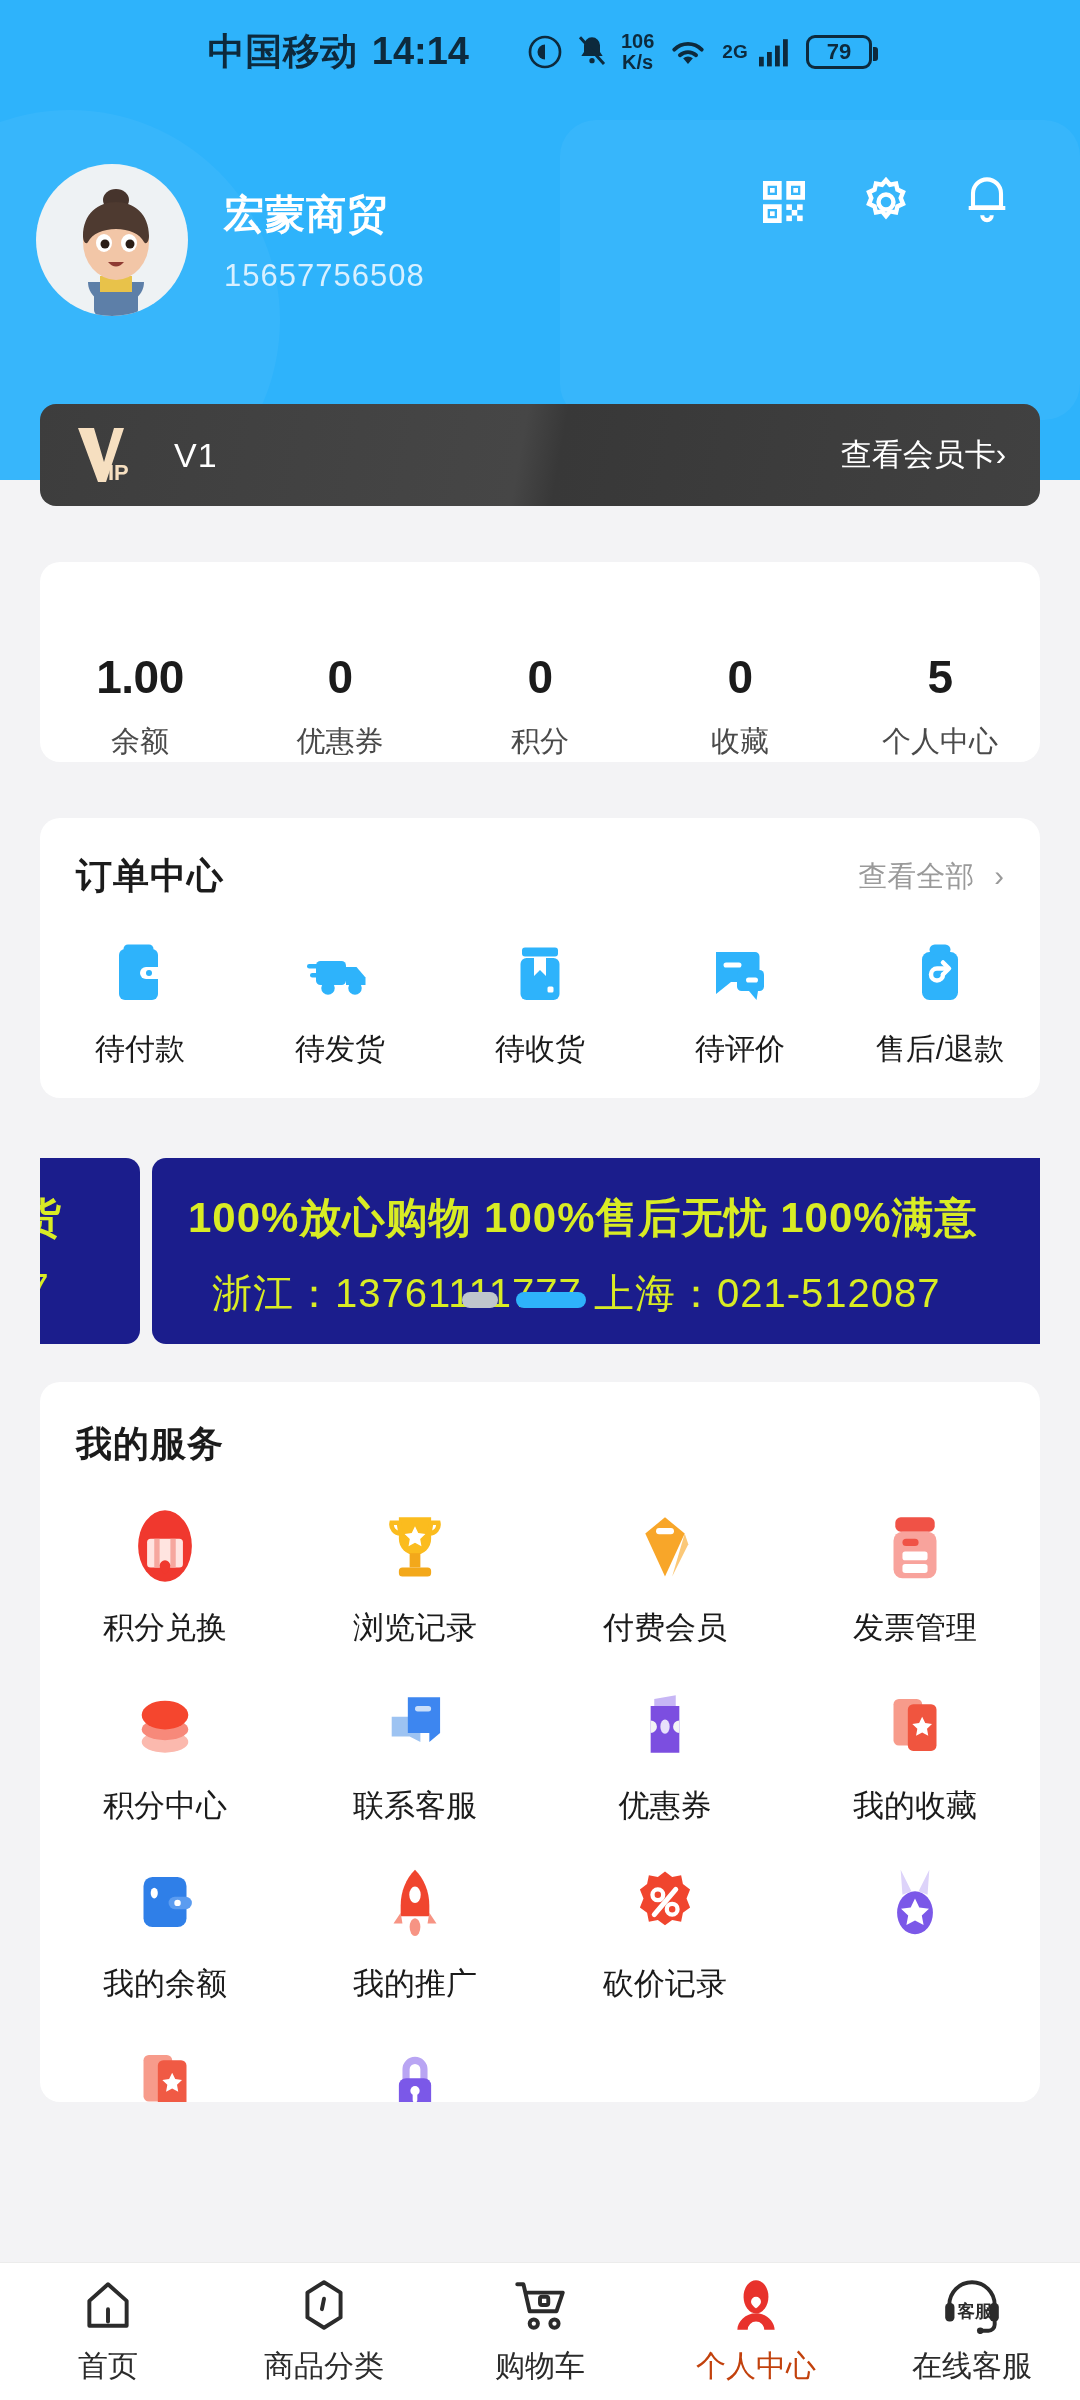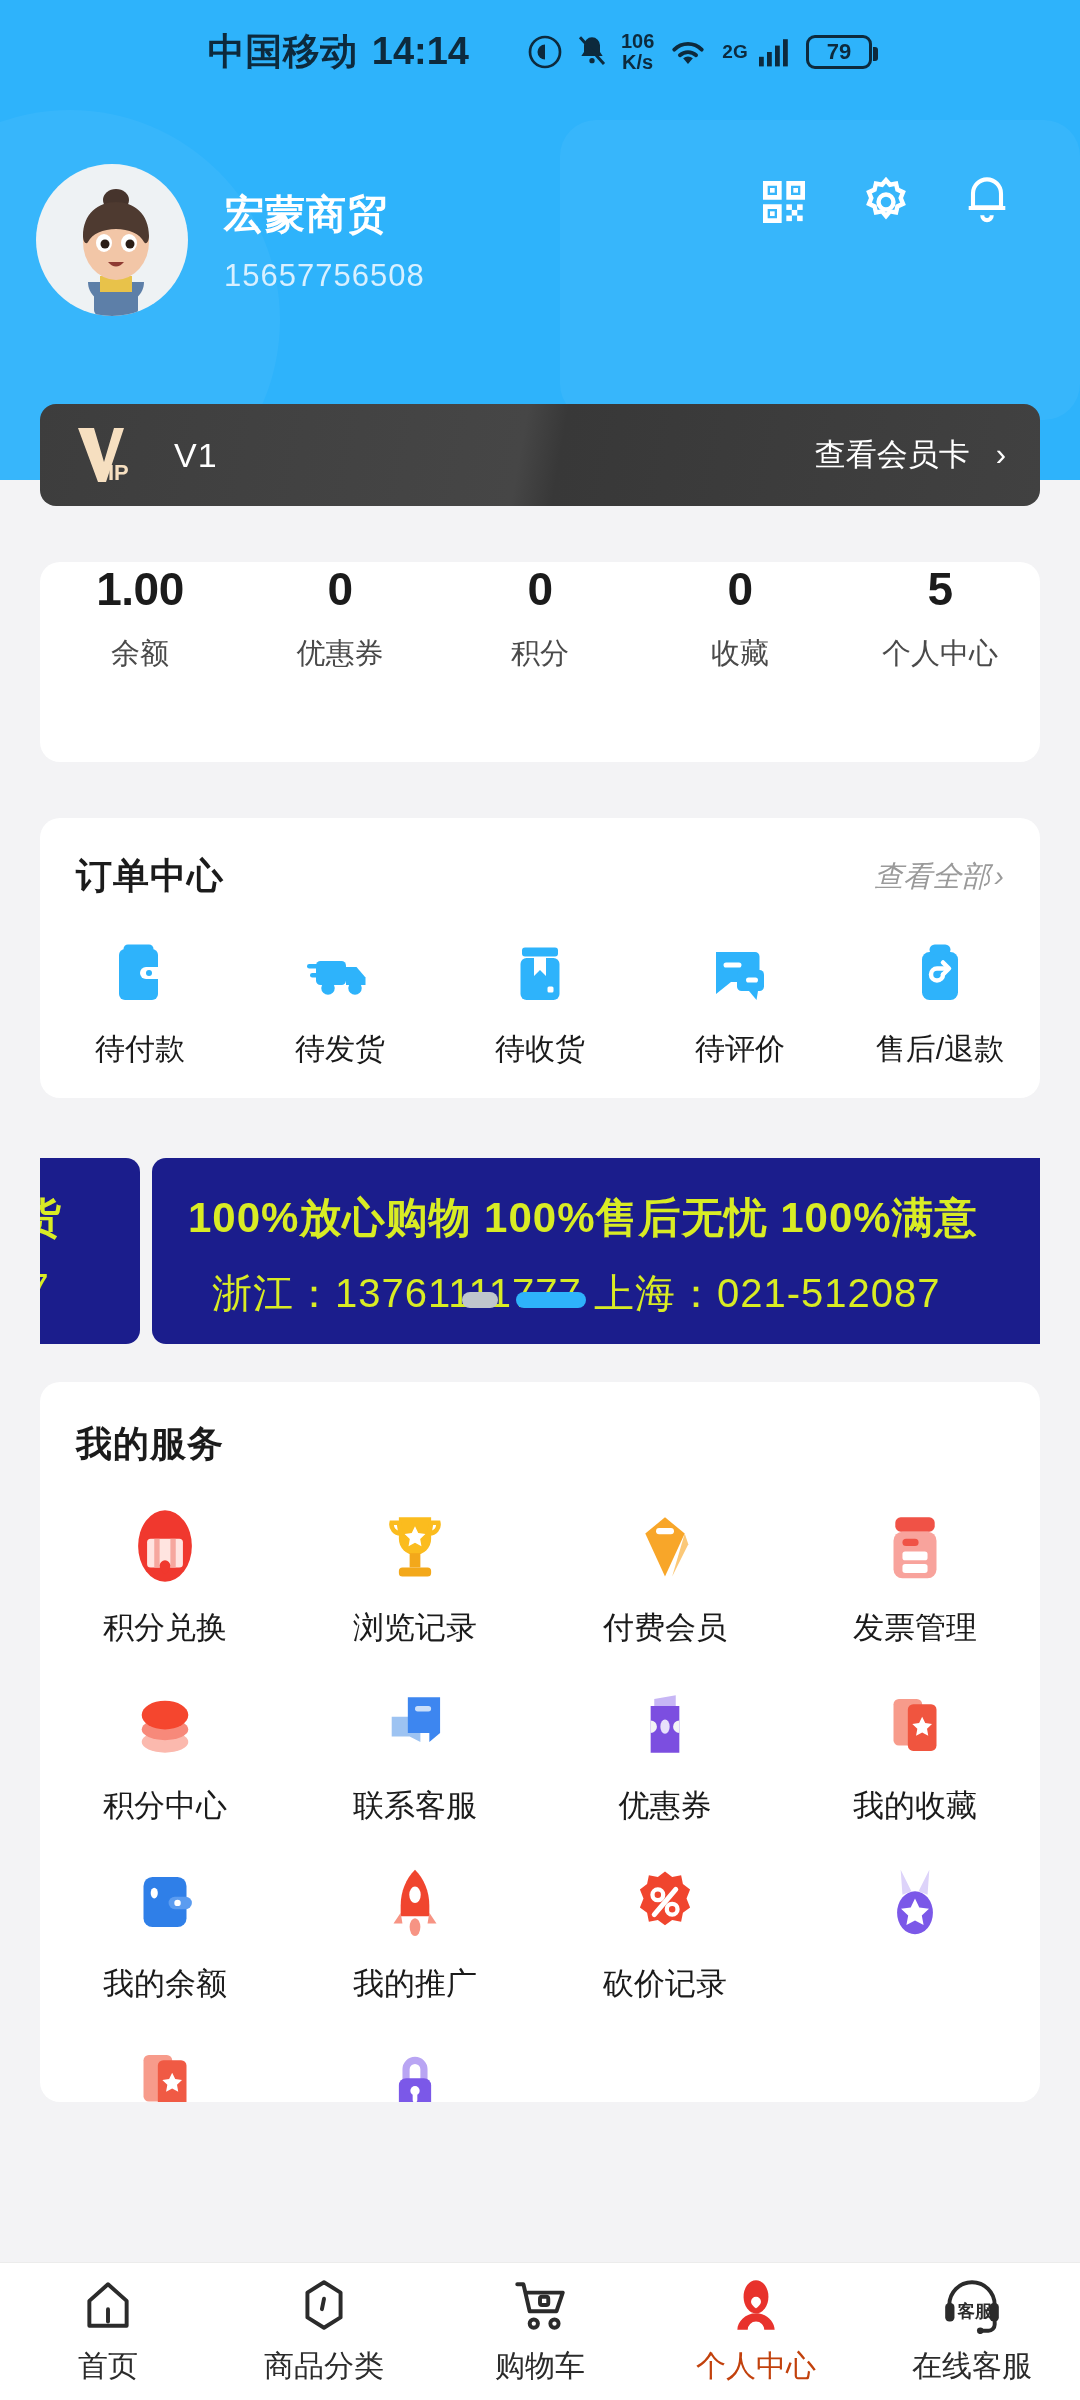--- a/index.html
+++ b/index.html
@@ -70,37 +70,37 @@
 
   
   .vip{
     position:absolute; top:404px; left:40px; width:1000px; height:102px;
     background:linear-gradient(100deg,#3d3d3d 0%,#464646 48%,#383838 52%,#414141 100%);
     border-radius:16px; display:flex; align-items:center; padding:0 34px;
   }
   .vip-logo{ width:74px; height:62px; flex:none; }
   .vip-level{ color:#fff; font-size:34px; margin-left:26px; letter-spacing:1px; }
   .vip-link{
-    margin-left:auto; color:#fff; font-size:31px; display:flex; align-items:center; gap:26px;
+    margin-left:auto; color:#fff; font-size:31px; display:flex; align-items:center; gap:0;
   }
 
   
   .card{ position:absolute; left:40px; width:1000px; background:#fff; border-radius:20px; }
 
   
-  .stats{ top:562px; height:200px; display:flex; align-items:flex-start; }
+  .stats{ top:562px; height:200px; display:flex; align-items:flex-end; }
   .stat{ flex:1; text-align:center; }
   .stat-val{ font-size:46px; font-weight:700; color:#1b1b1b; letter-spacing:-.5px; }
   .stat-lbl{ font-size:29px; color:#4a4a4a; margin-top:18px; }
 
   
   .orders{ top:818px; height:280px; padding:34px 0 0; }
   .oc-head{ display:flex; align-items:center; padding:0 36px; }
   .oc-title{ font-size:36px; font-weight:700; color:#1b1b1b; letter-spacing:1px; }
-  .oc-all{ margin-left:auto; font-size:29px; color:#9a9a9a; display:flex; align-items:center; gap:4px;font-style:italic; }
+  .oc-all{ margin-left:auto; font-size:29px; color:#9a9a9a; display:flex; align-items:center; gap:20px; }
   .oc-grid{ display:flex; margin-top:36px; }
   .oc-item{ flex:1; display:flex; flex-direction:column; align-items:center; gap:16px; }
   .oc-lbl{ font-size:30px; color:#1b1b1b; }
 
   
   .banner{
     position:absolute; top:1158px; left:40px; width:1000px; height:186px;
     overflow:hidden;
   }
   .bn-slide{

